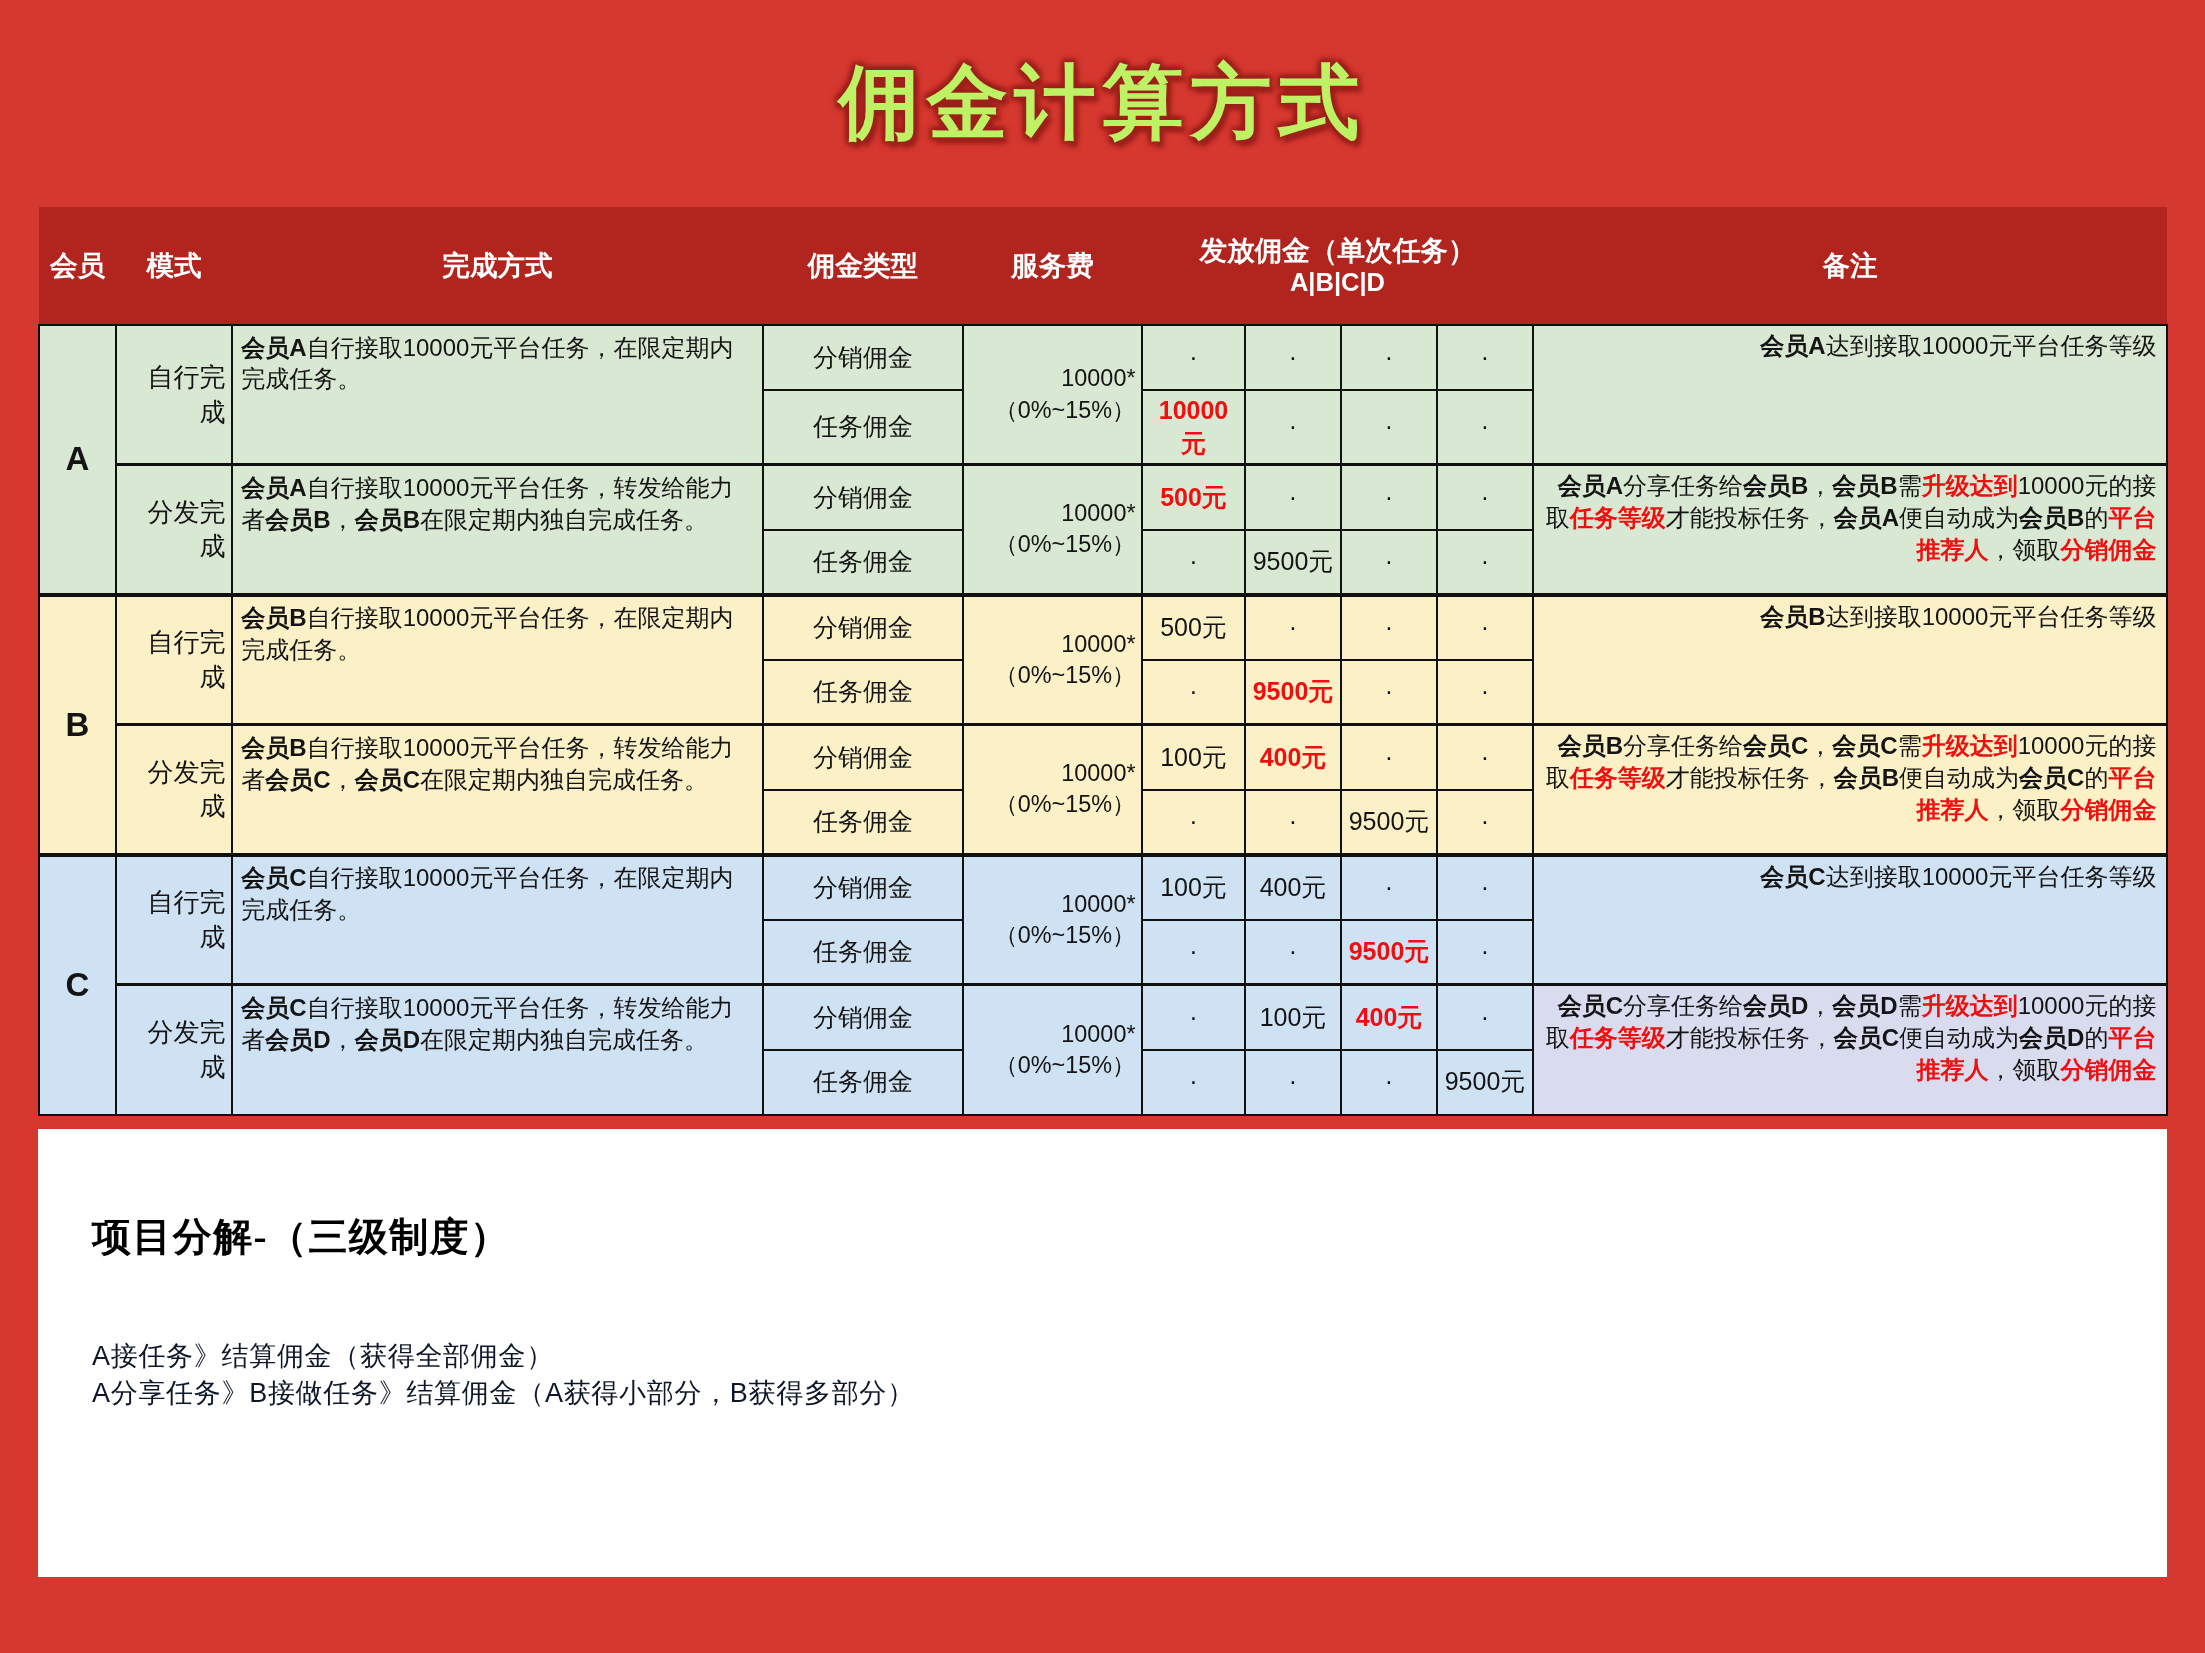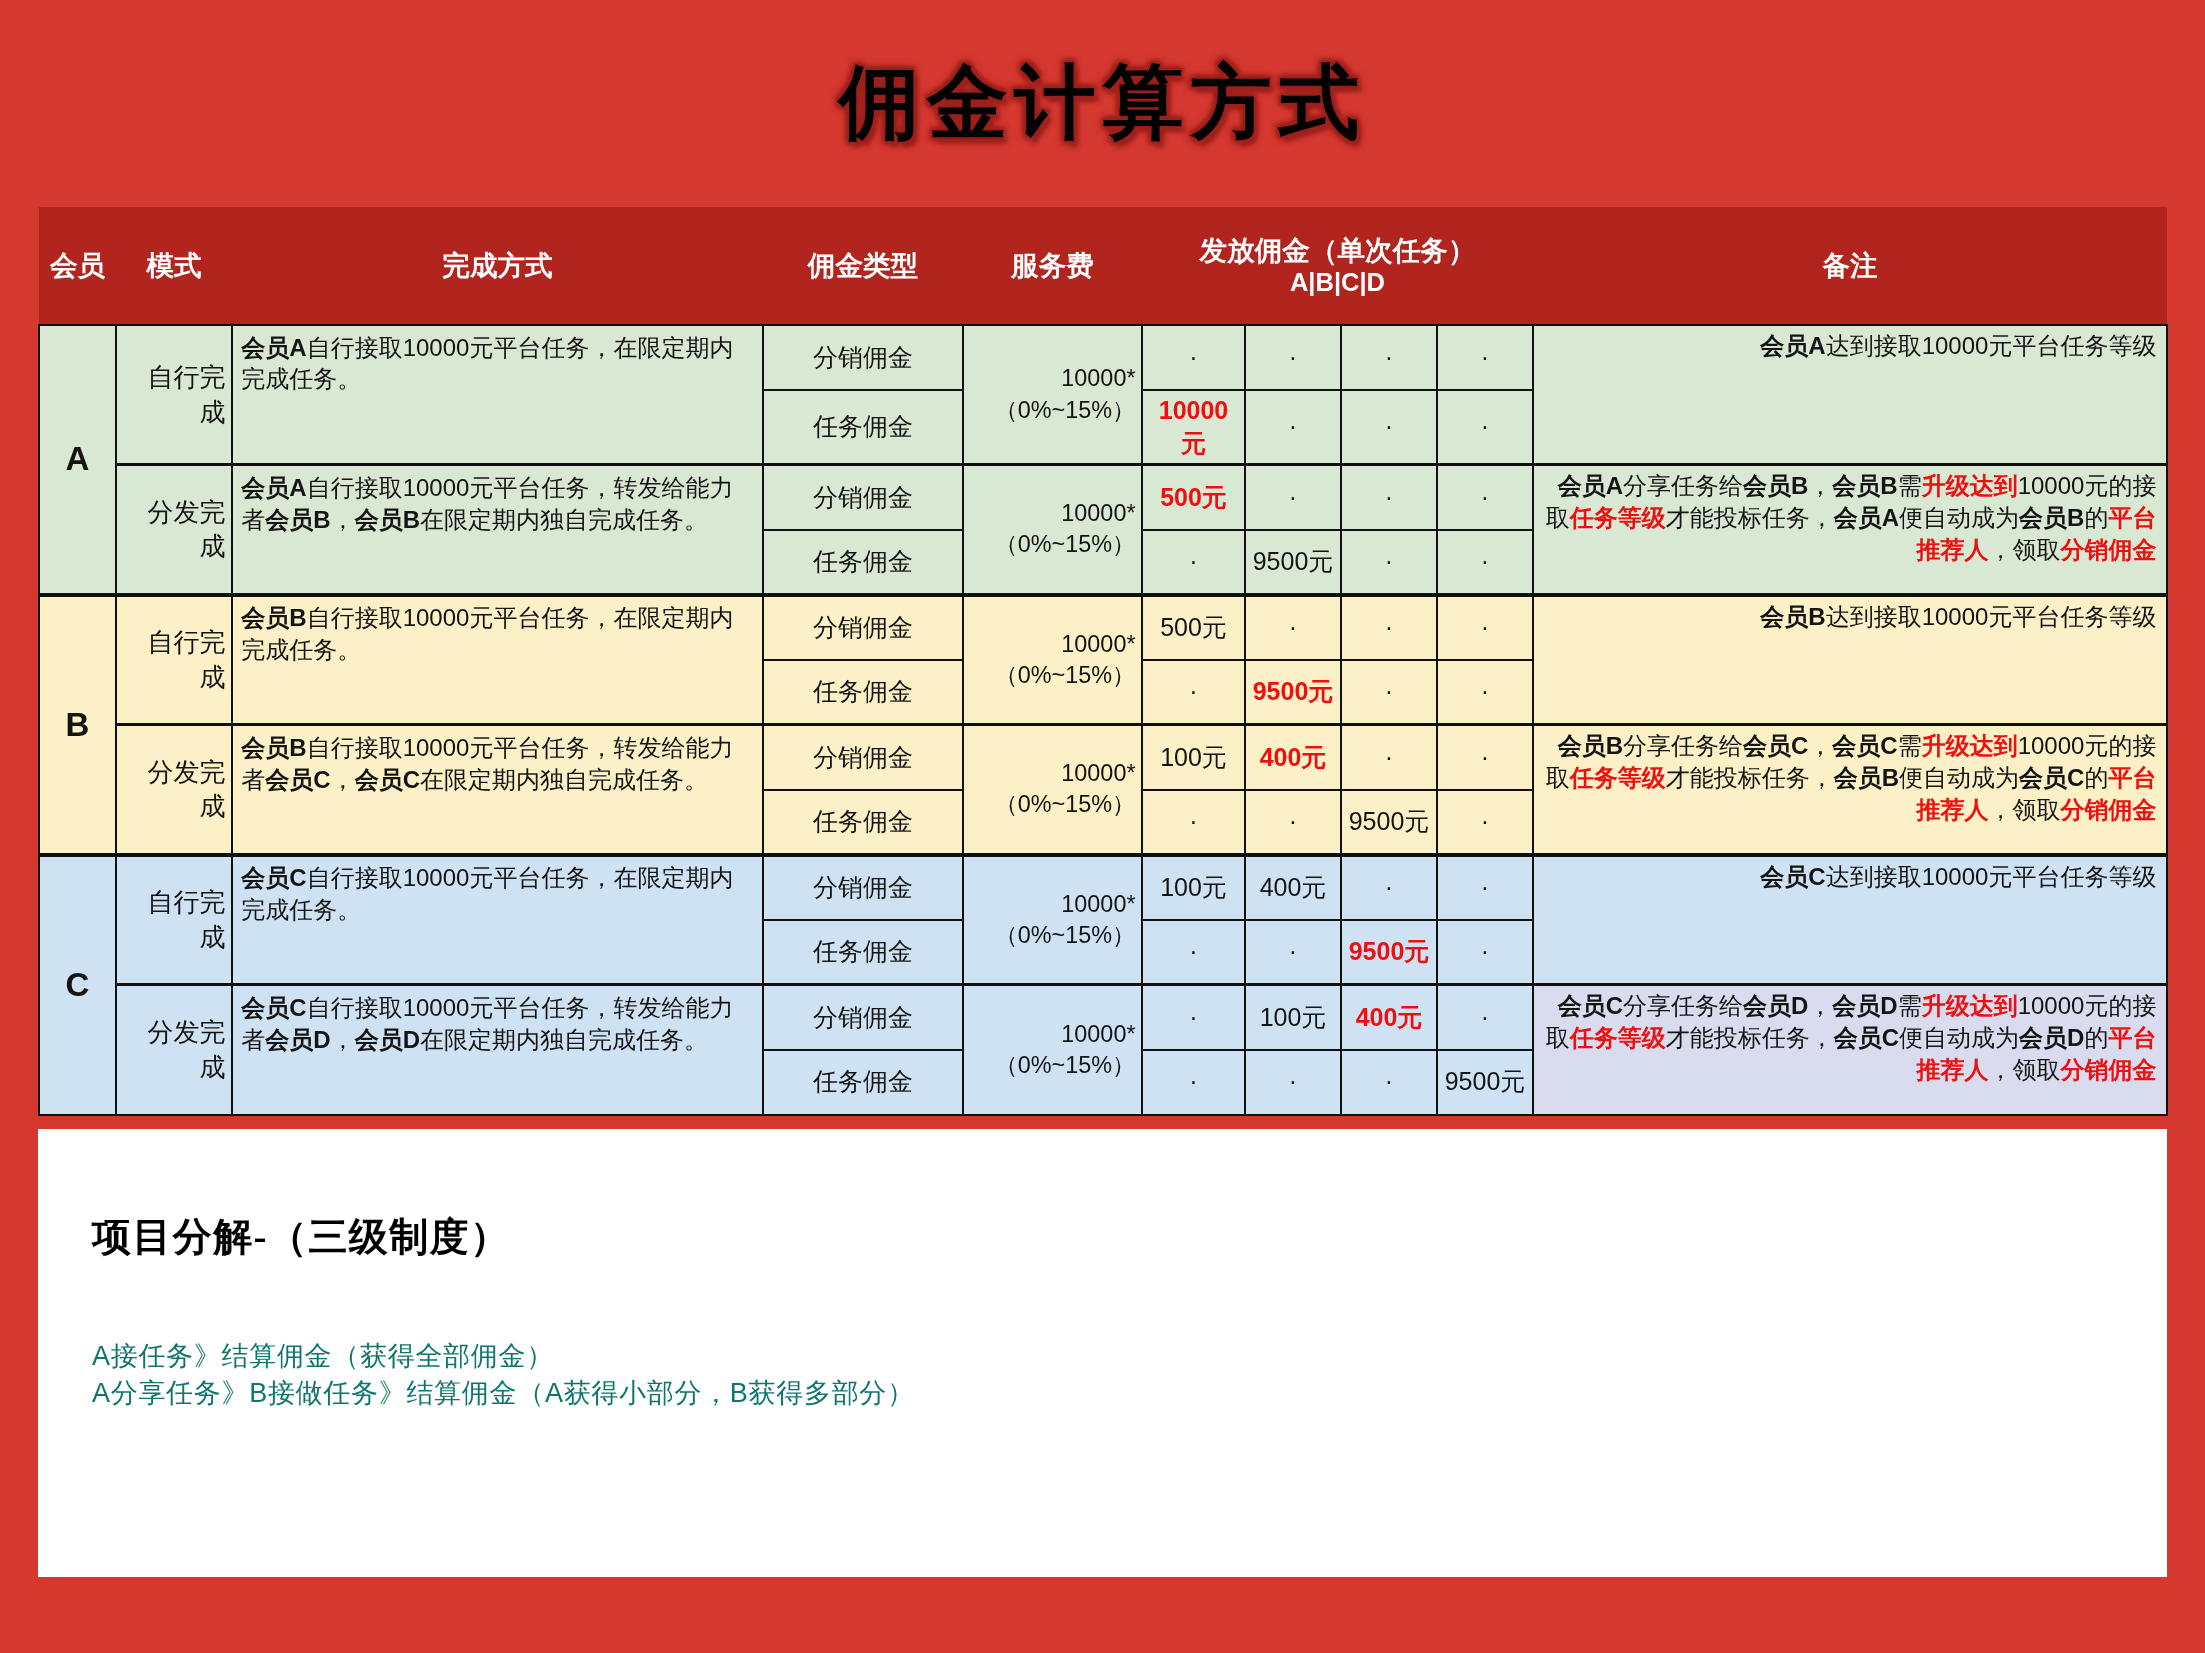--- a/index.html
+++ b/index.html
@@ -16,21 +16,21 @@
   body{
     width:2205px;height:1654px;overflow:hidden;
     background:var(--page-red);
     font-family:"Liberation Sans","DejaVu Sans",sans-serif;
     color:var(--ink);
   }
   
   .title-wrap{height:207px;display:flex;align-items:center;justify-content:center;}
   .page-title{
     margin:0;font-family:"Liberation Serif","DejaVu Serif",serif;
-    font-size:81px;font-weight:900;letter-spacing:6.9px;color:#000000;
+    font-size:81px;font-weight:900;letter-spacing:6.9px;color:#bef264;
     text-shadow:0 0 9.6px #9c201b,4.1px 5.5px 4.1px #9c201b,-2.8px -2.8px 4.1px #9c201b,2.8px -2.8px 4.1px #9c201b,-2.8px 2.8px 4.1px #9c201b;
   }
   
   table.commission{
     table-layout:fixed;border-collapse:collapse;
     width:2129px;margin:0 0 13px 38px;
   }
   thead th{
     background:var(--band-red);border:none;height:117px;
     color:#ffffff;font-weight:700;font-size:27.6px;vertical-align:middle;
@@ -60,21 +60,21 @@
   
   .footer{
     width:2129px;height:448px;margin-left:38px;background:#ffffff;
     box-sizing:border-box;padding:81px 41px 0 54px;
   }
   .footer h2{
     margin:0 0 74px 0;font-family:"Liberation Serif","DejaVu Serif",serif;
     font-size:39px;font-weight:900;color:#000;letter-spacing:1.4px;
   }
   .footer p{
-    margin:0;font-size:27px;line-height:37px;color:#0f766e;letter-spacing:0.7px;
+    margin:0;font-size:27px;line-height:37px;color:#0f172a;letter-spacing:0.7px;
   }
 </style>
 </head>
 <body>
 
 <div class="title-wrap">
   <h1 class="page-title">佣金计算方式</h1>
 </div>
 
 <table class="commission">

